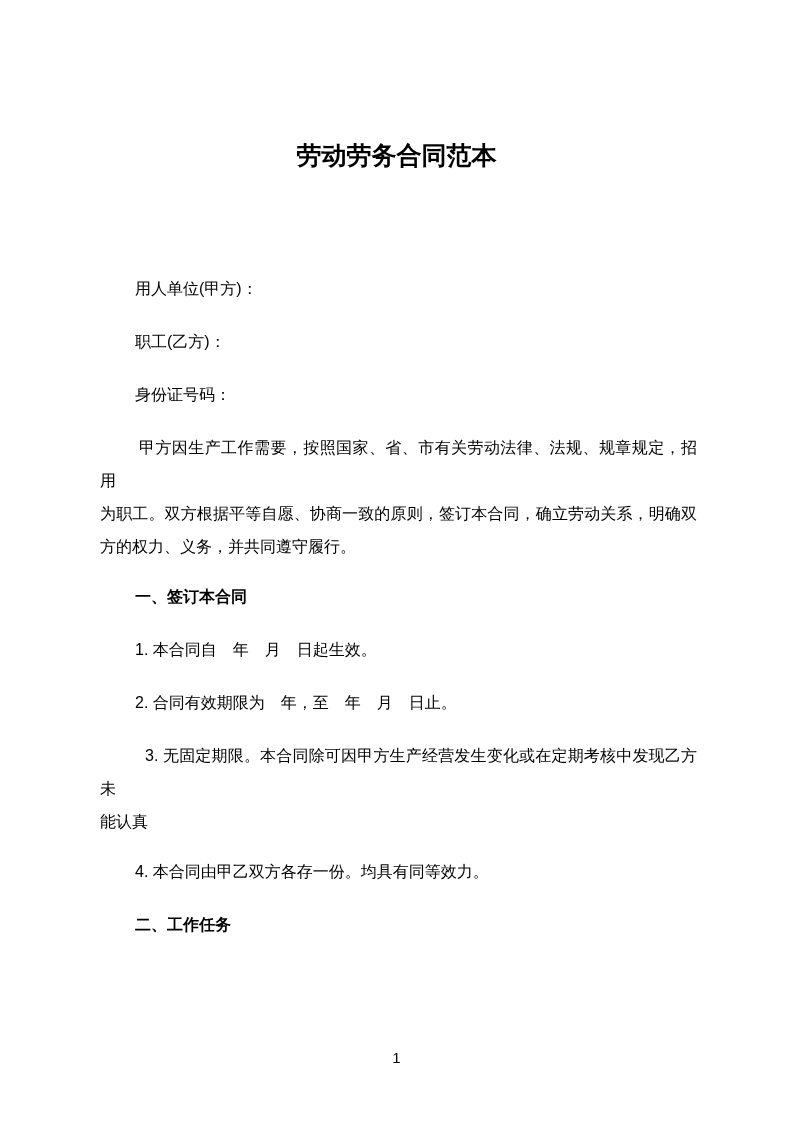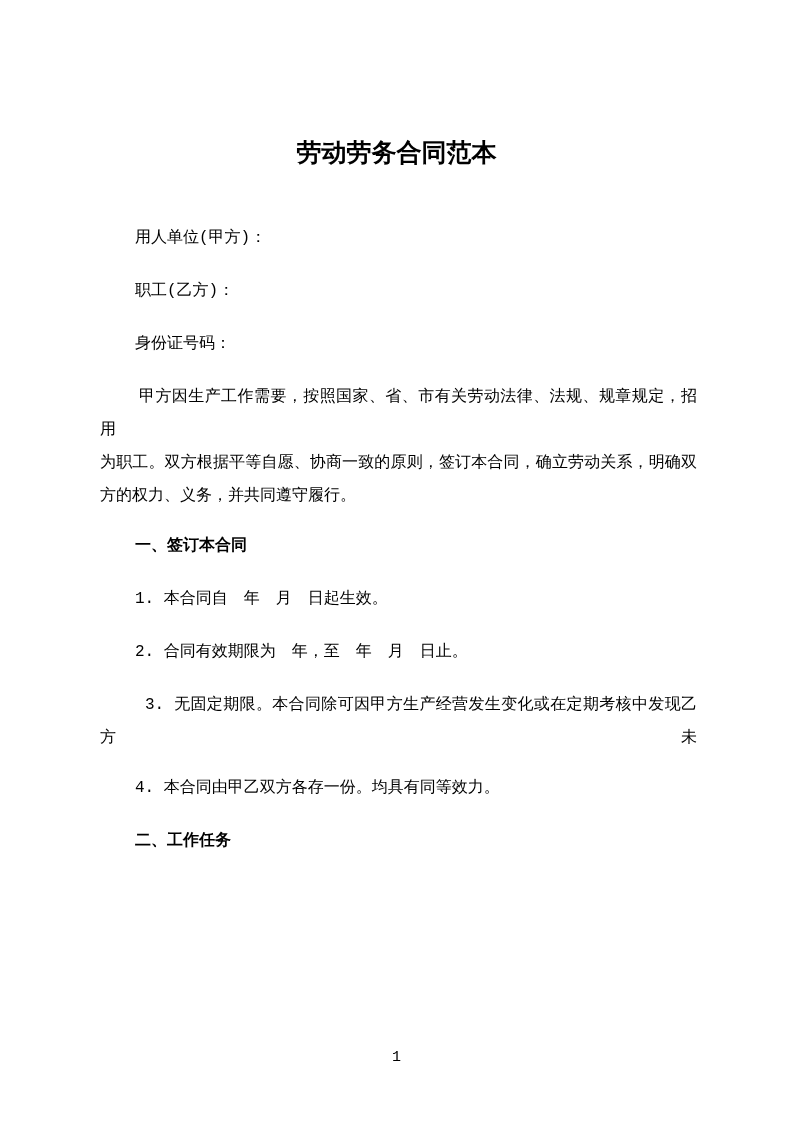--- a/index.html
+++ b/index.html
@@ -6,21 +6,21 @@
     margin: 0;
     padding: 0;
     background: #ffffff;
   }
   .page {
     position: relative;
     width: 793px;
     height: 1122px;
     background: #ffffff;
     color: #000000;
-    font-family: Liberation Mono, monospace;
+    font-family: Liberation Sans, sans-serif;
     font-size: 16px;
     overflow: hidden;
   }
   .content {
     position: absolute;
     left: 96px;
     top: 0;
     width: 601px;
   }
   .doc-title {
@@ -30,21 +30,21 @@
     line-height: 30px;
     font-weight: 700;
   }
   .para {
     margin: 0 0 20px 0;
     line-height: 33px;
     text-indent: 39px;
     white-space: pre-wrap;
   }
   .first-after-title {
-    margin-top: 52px;
+    margin-top: 102px;
   }
   .heading {
     font-weight: 700;
   }
   .para-multi {
     margin: 0 0 17px 4px;
   }
   .line {
     line-height: 33px;
   }
@@ -89,20 +89,21 @@
     </div>
 
     <p class="para heading">一、签订本合同</p>
 
     <p class="para">1. 本合同自　年　月　日起生效。</p>
 
     <p class="para">2. 合同有效期限为　年，至　年　月　日止。</p>
 
     <div class="para-multi">
       <div class="line fill indent-more">3. 无固定期限。本合同除可因甲方生产经营发生变化或在定期考核中发现乙方未</div>
+      <div class="line">能认真</div>
     </div>
 
 
     <p class="para">4. 本合同由甲乙双方各存一份。均具有同等效力。</p>
 
     <p class="para heading">二、工作任务</p>
 
 
   </div>
 

